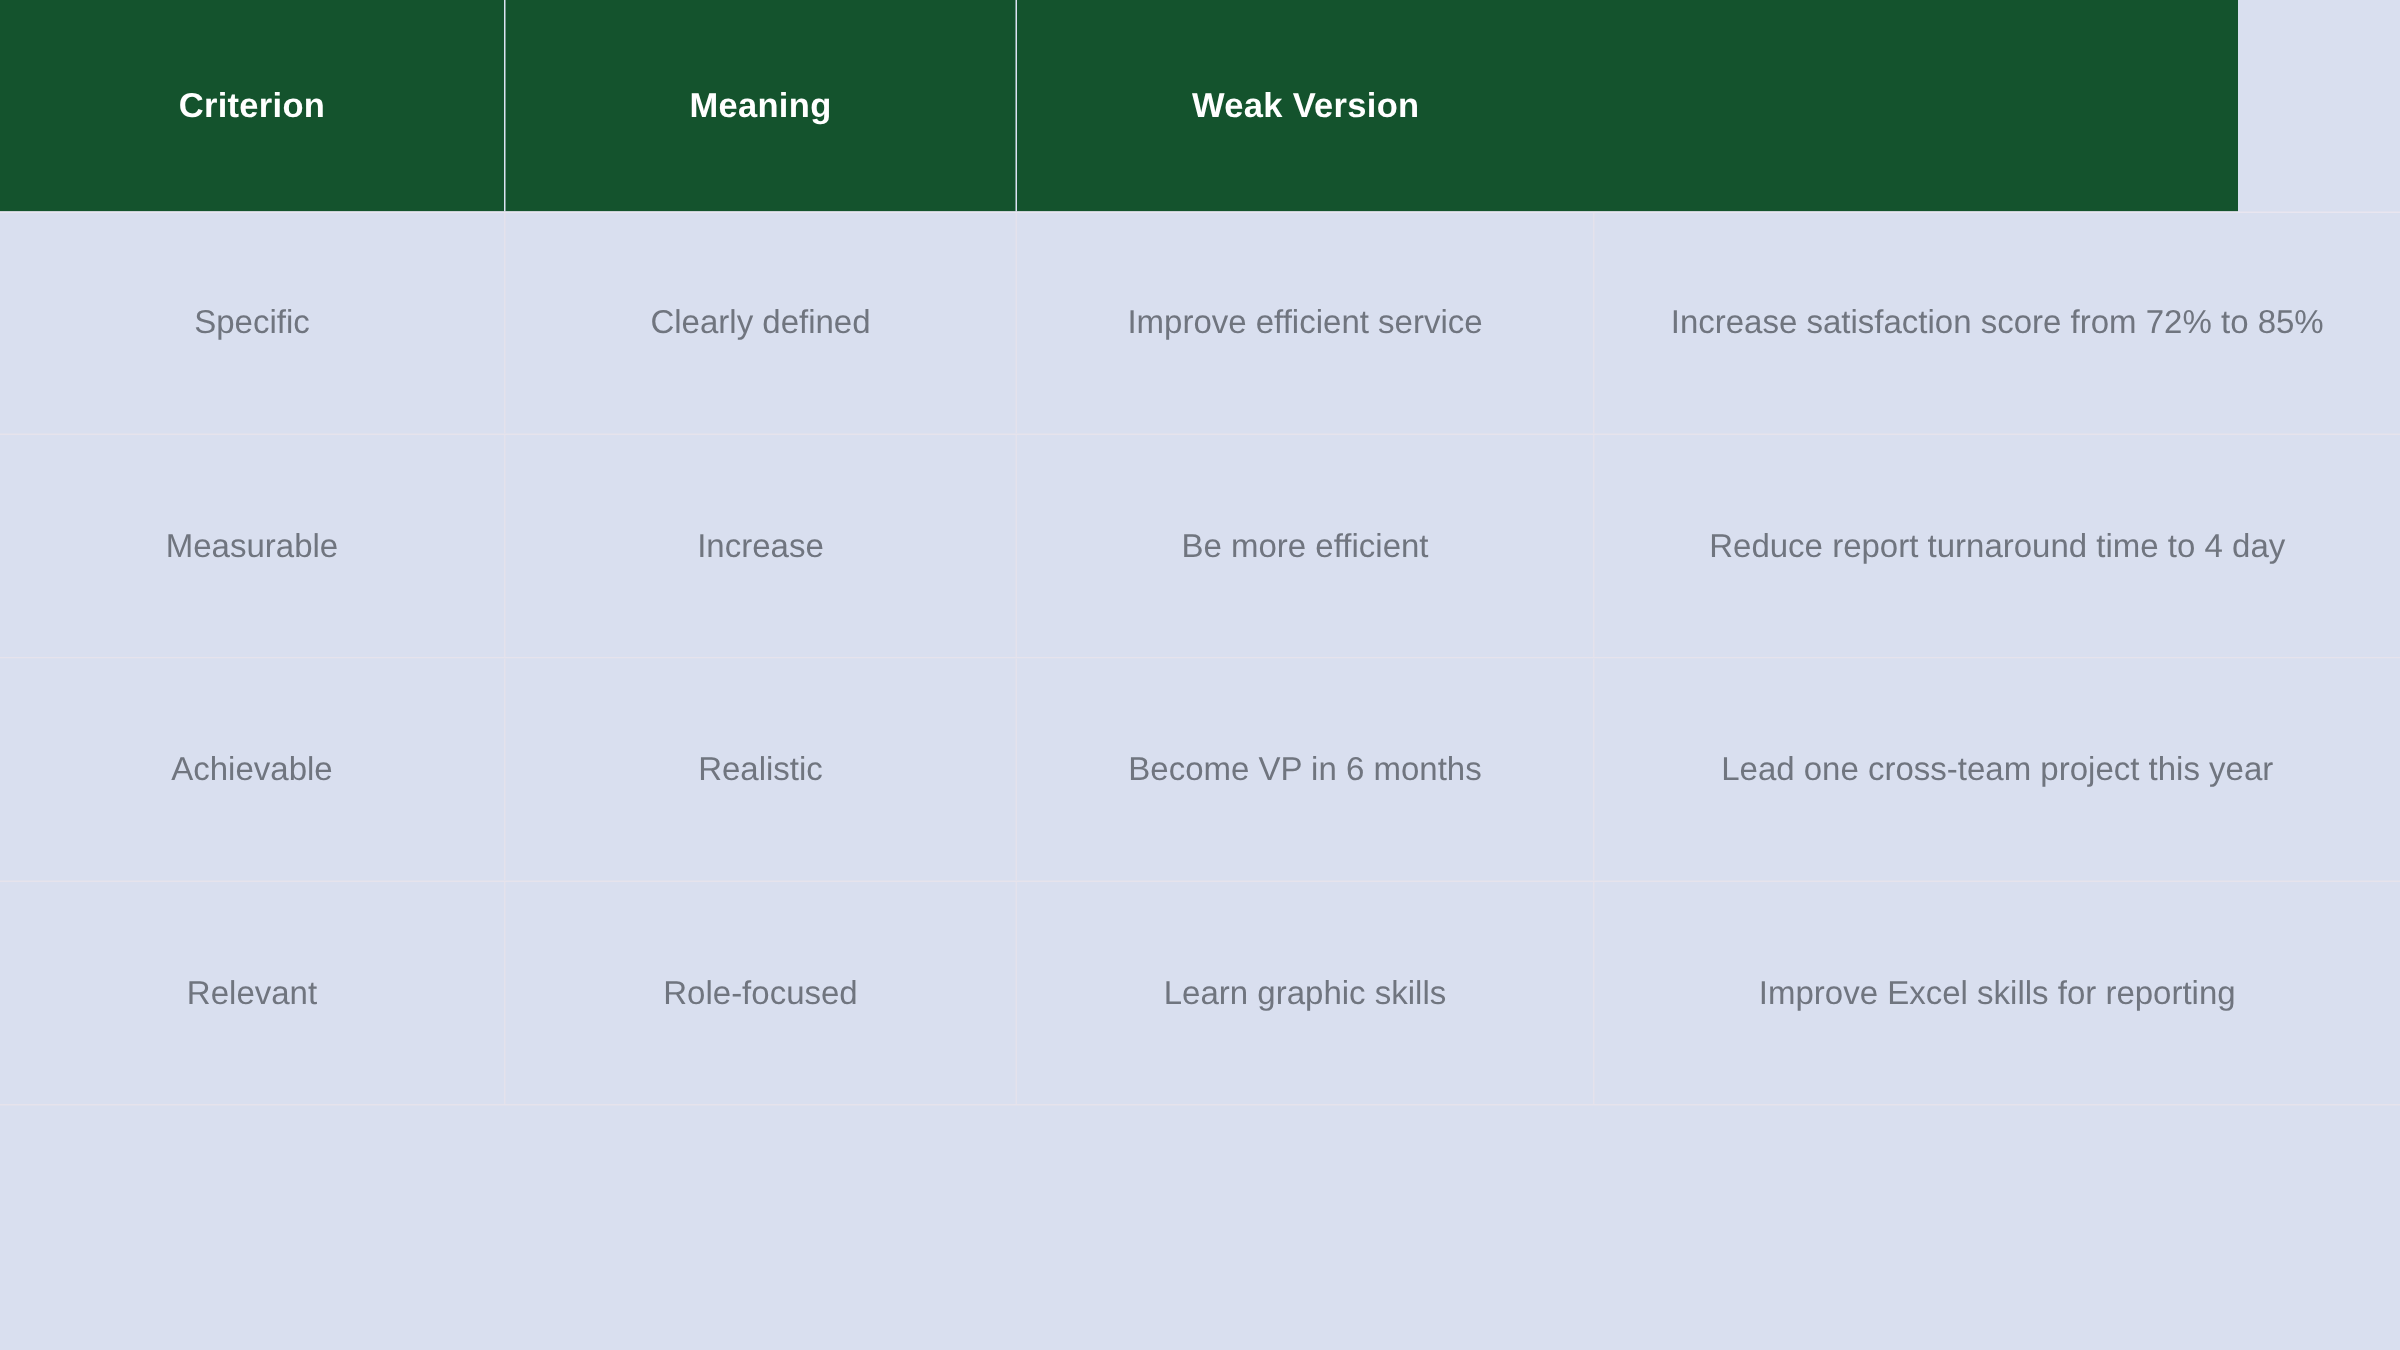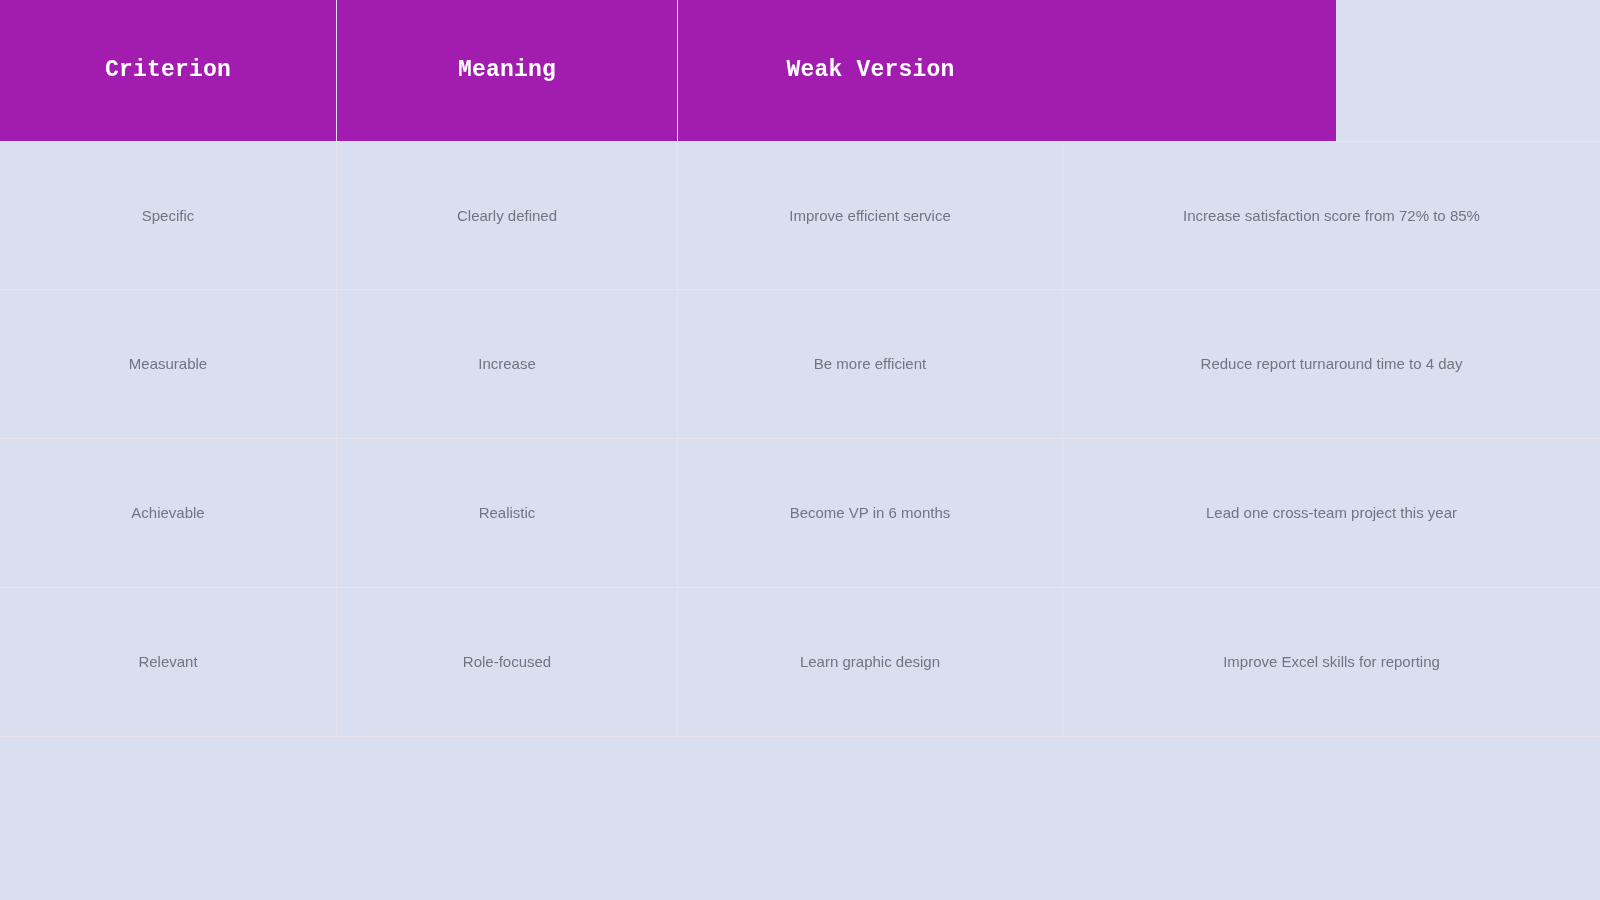--- a/index.html
+++ b/index.html
@@ -18,25 +18,24 @@
     height: 900px;
     position: relative;
     background: #d9dfef;
     display: flex;
     flex-direction: column;
   }
 
   
   .thead {
     display: flex;
-    width: 1336px;
+    width: 1492px;
     height: 141px;
     flex: 0 0 141px;
-    background: #a21caf;
-    font-family: Liberation Mono, monospace;
+    background: #14532d;
   }
   .th {
     display: flex;
     align-items: center;
     justify-content: center;
     color: #ffffff;
     font-size: 23px;
     font-weight: bold;
     letter-spacing: 0.2px;
     box-sizing: border-box;
@@ -65,21 +64,21 @@
   }
   .tr:first-child { border-top: 1px solid #e9e6f0; }
 
   .td {
     display: flex;
     align-items: center;
     justify-content: center;
     box-sizing: border-box;
     border-right: 1px solid #e4e2ec;
     color: #70757f;
-    font-size: 15px;
+    font-size: 22px;
     font-weight: 400;
     text-align: center;
     line-height: 1.3;
     padding: 0 14px;
     white-space: nowrap;
   }
   .td:last-child { border-right: none; }
 
   
   .col-0 { width: 337px; flex: 0 0 337px; }
@@ -117,19 +116,19 @@
     <div class="tr">
       <div class="td col-0">Achievable</div>
       <div class="td col-1">Realistic</div>
       <div class="td col-2">Become VP in 6 months</div>
       <div class="td col-3">Lead one cross-team project this year</div>
     </div>
 
     <div class="tr">
       <div class="td col-0">Relevant</div>
       <div class="td col-1">Role-focused</div>
-      <div class="td col-2">Learn graphic design</div>
+      <div class="td col-2">Learn graphic skills</div>
       <div class="td col-3">Improve Excel skills for reporting</div>
     </div>
 
 
   </div>
 </div>
 
 </body></html>

